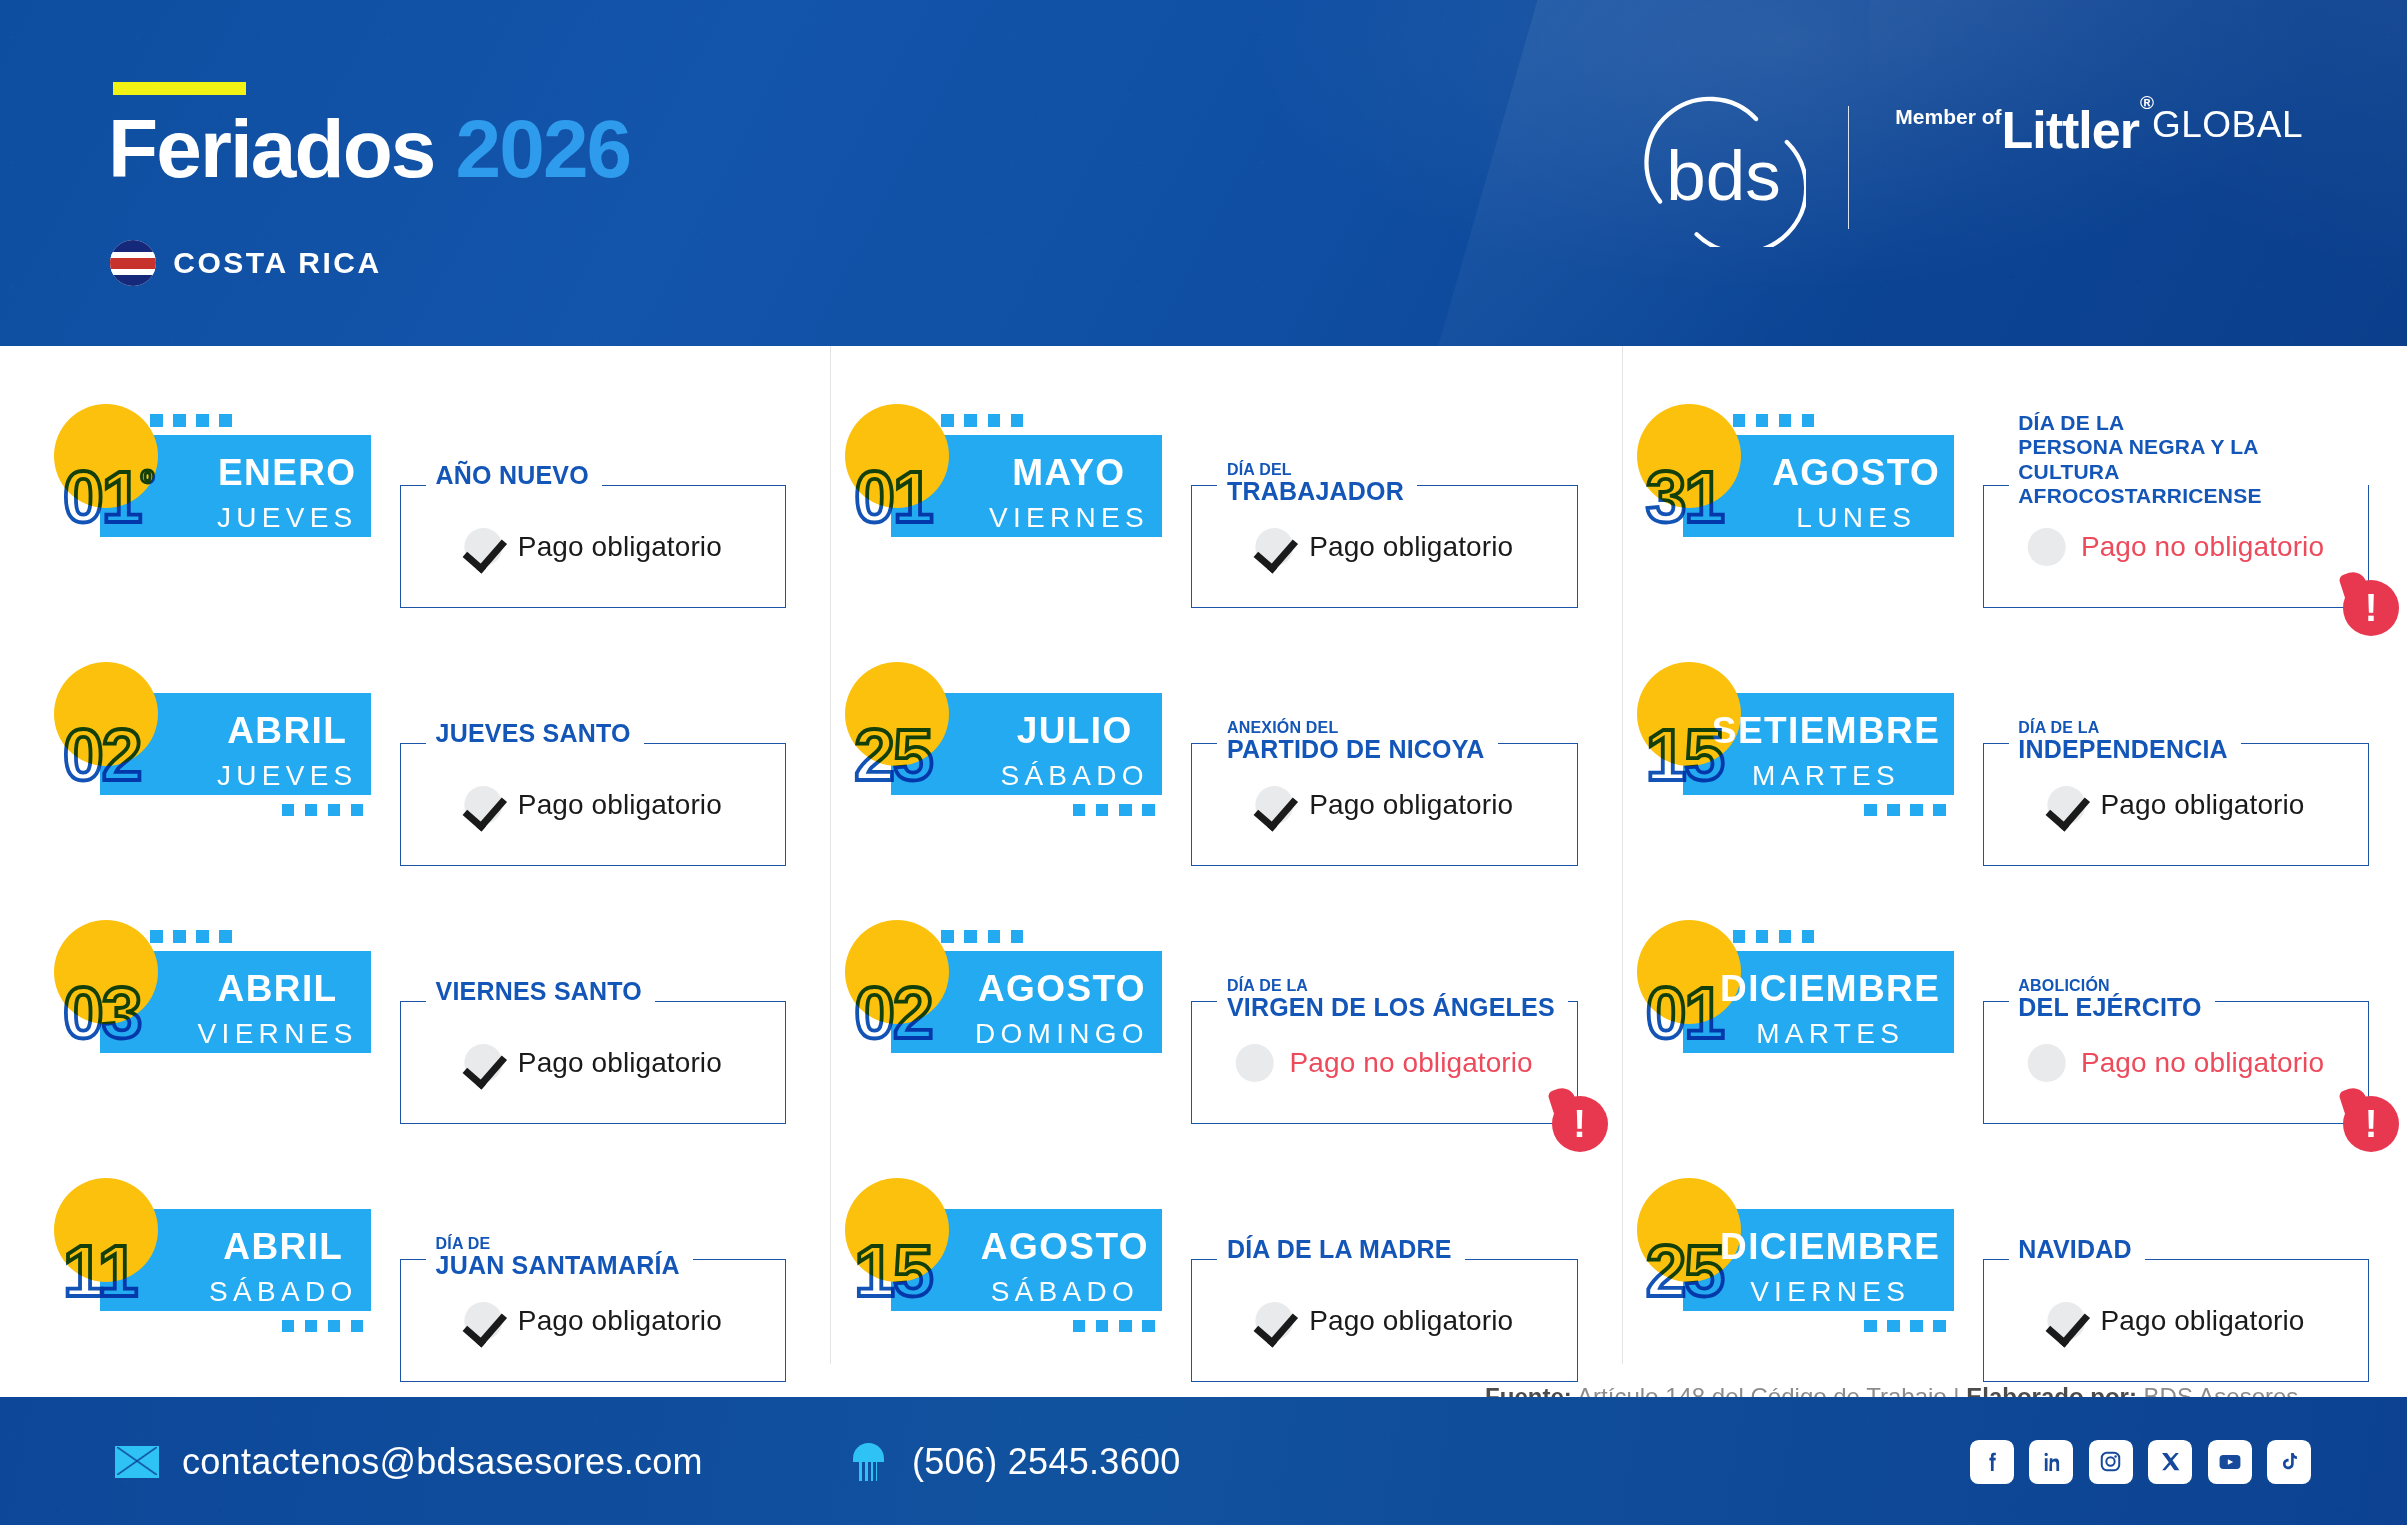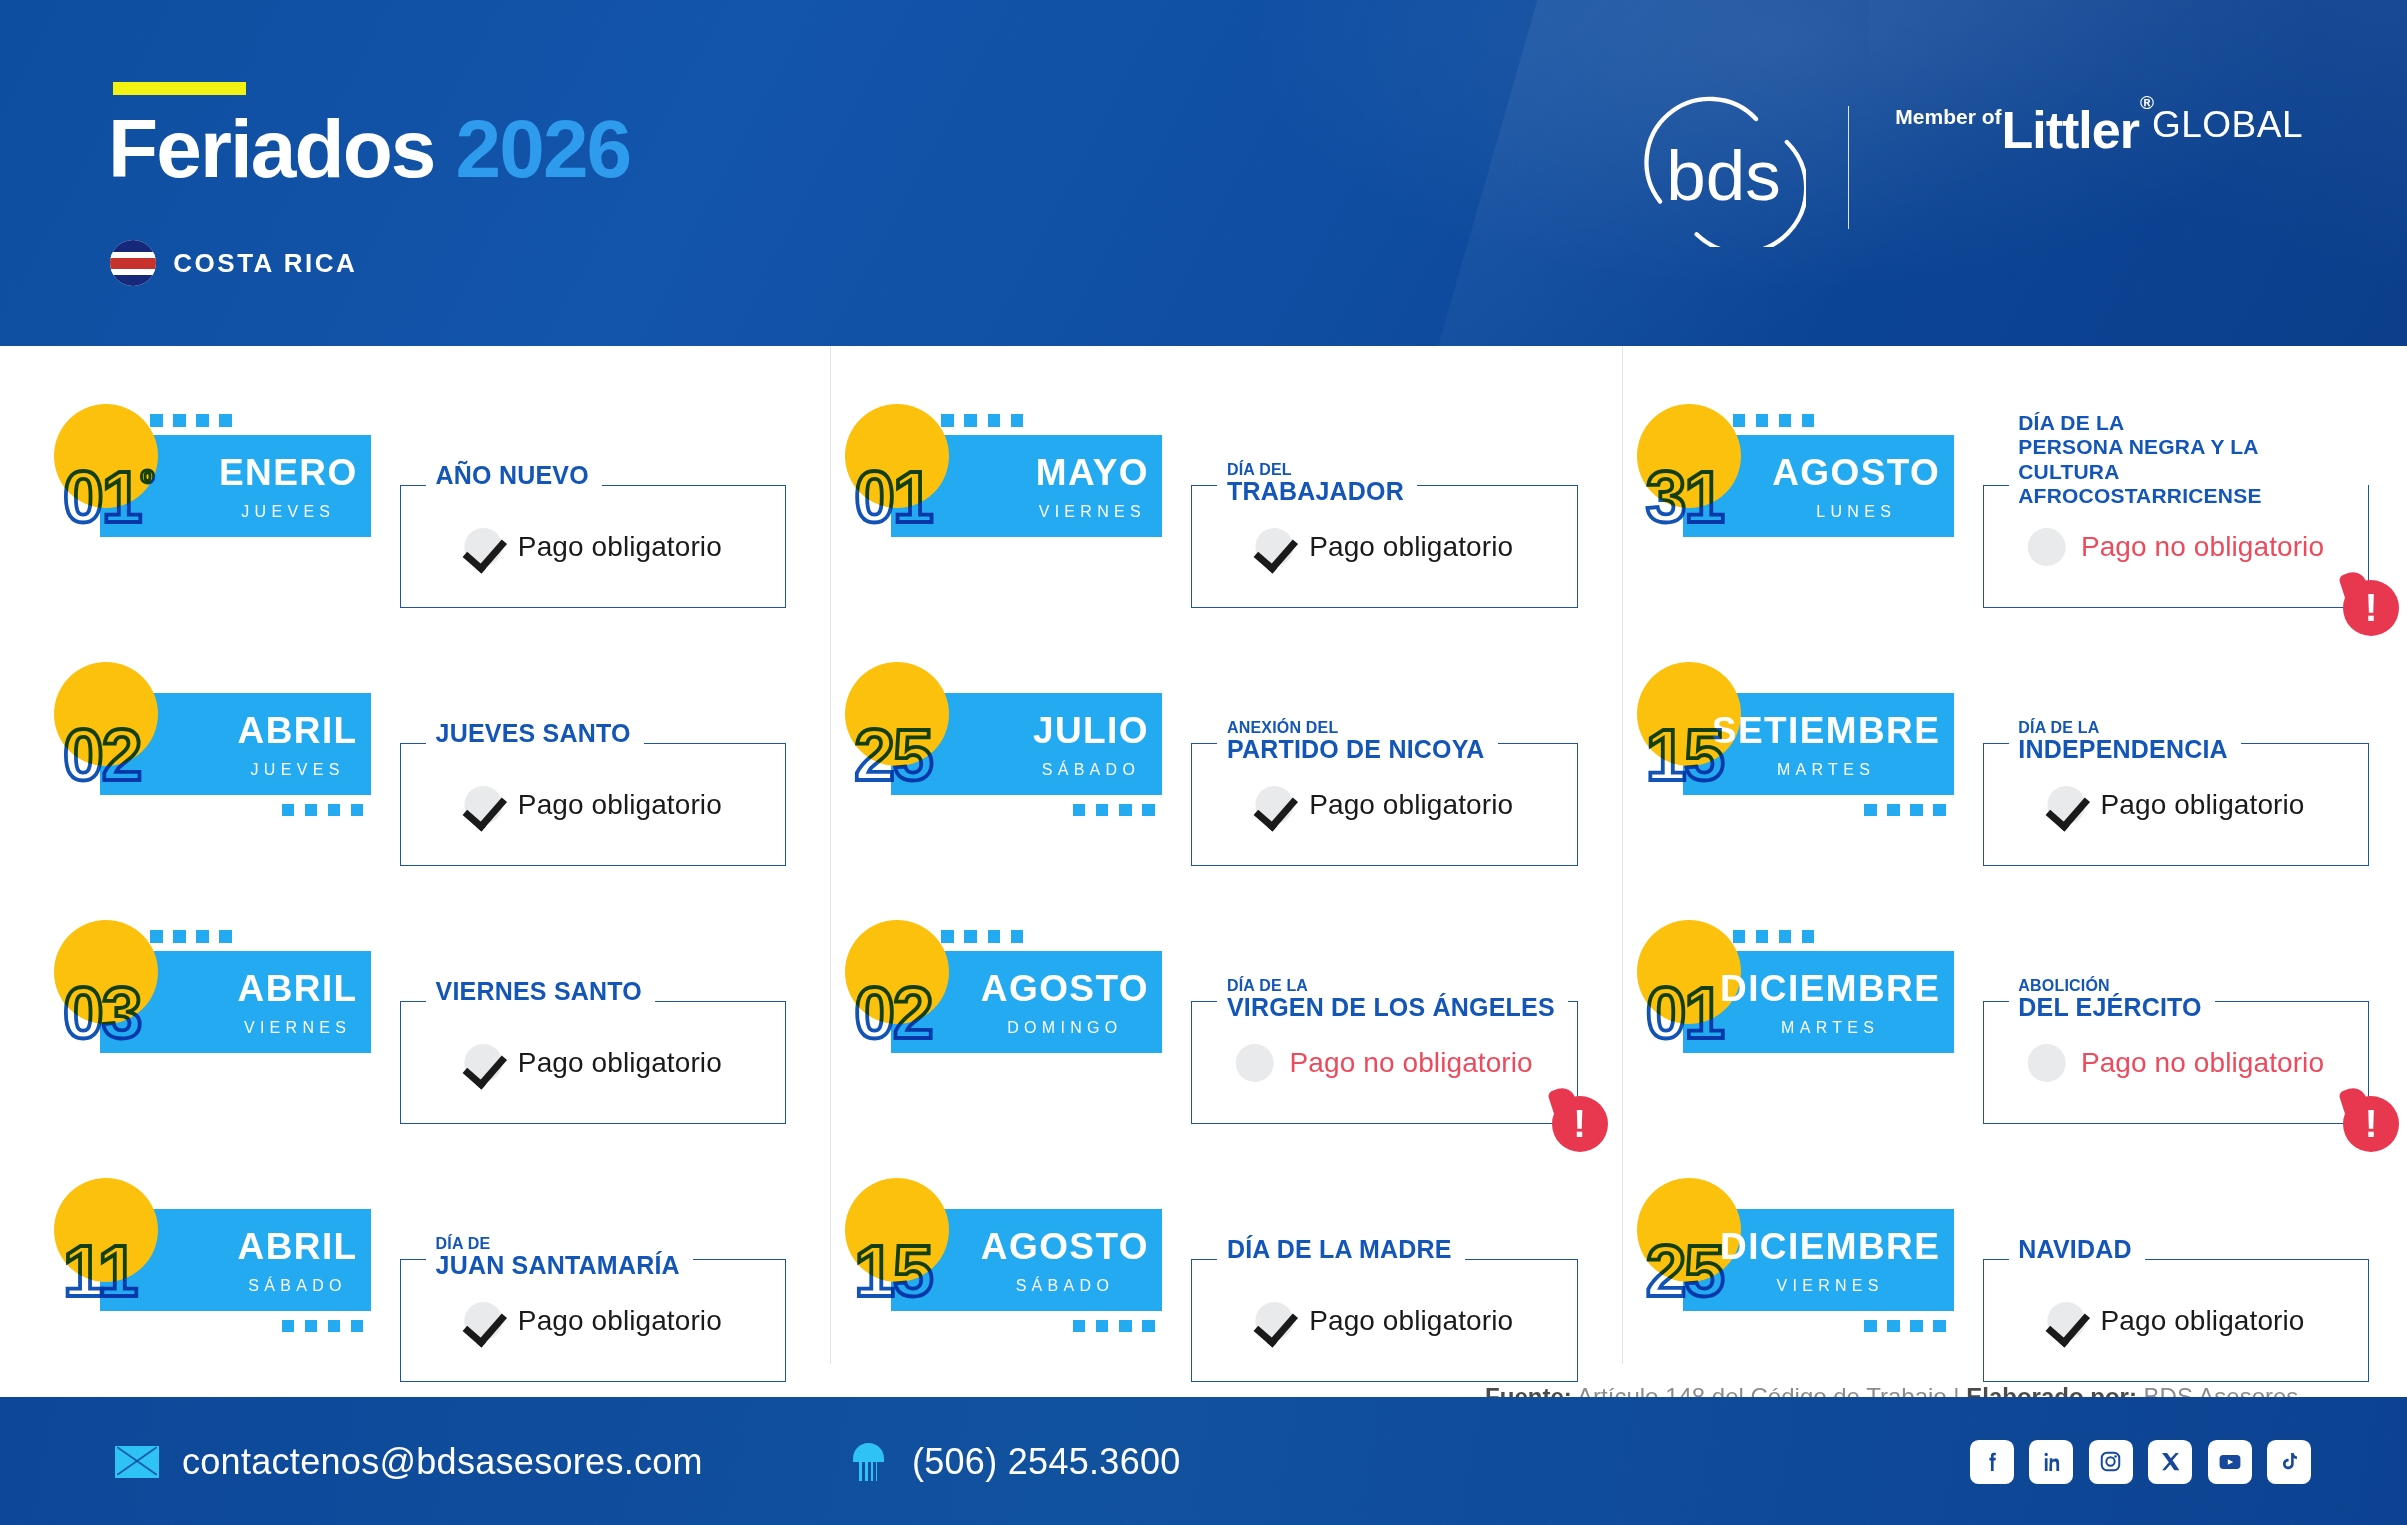--- a/index.html
+++ b/index.html
@@ -53,21 +53,21 @@
     width:46px;height:46px;border-radius:50%;overflow:hidden;position:relative;
     background:#fff;flex:0 0 auto;
   }
   .flag i{position:absolute;left:0;width:100%;display:block;}
   .flag .f1{top:0;height:26%;background:#16287a;}
   .flag .f2{top:26%;height:13%;background:#ffffff;}
   .flag .f3{top:39%;height:24%;background:#c8322c;}
   .flag .f4{top:63%;height:13%;background:#ffffff;}
   .flag .f5{top:76%;height:24%;background:#16287a;}
   .country-name{
-    color:#fff;font-size:26px;font-weight:bold;letter-spacing:2.5px;
+    color:#fff;font-size:30px;font-weight:bold;letter-spacing:2.5px;
   }
 
   
   .logo-wrap{position:absolute;right:104px;top:88px;display:flex;align-items:center;gap:0;}
   .bds-mark{position:relative;width:165px;height:159px;}
   .littler-blk{
     margin-left:42px;padding-left:46px;border-left:1.9px solid rgba(255,255,255,.85);
     height:123px;display:flex;flex-direction:row;justify-content:center;color:#fff;
   }
   .lt-member{font-size:21px;font-weight:bold;line-height:1.05;}
@@ -112,21 +112,21 @@
   }
   .daynum .ord{font-size:38px;vertical-align:super;-webkit-text-stroke:2.9px #1353b6;}
   .mon-wrap{
     position:absolute;right:13.4px;top:19px;z-index:2;text-align:center;
   }
   .mon{
     color:#fff;font-size:37px;font-weight:bold;letter-spacing:1.4px;line-height:1;
     display:block;
   }
   .dow{
-    color:#fff;font-size:16px;letter-spacing:5.3px;line-height:1;margin-top:12.5px;display:block;
+    color:#fff;font-size:28px;letter-spacing:5.3px;line-height:1;margin-top:12.5px;display:block;
   }
 
   
   .infobox{
     position:absolute;left:300px;right:0;top:50px;height:123px;
     border:1.9px solid #1c55a8;
   }
   .boxtitle{
     position:absolute;left:25px;top:-25px;
     background:#fff;padding:0 13.4px 0 9.6px;

